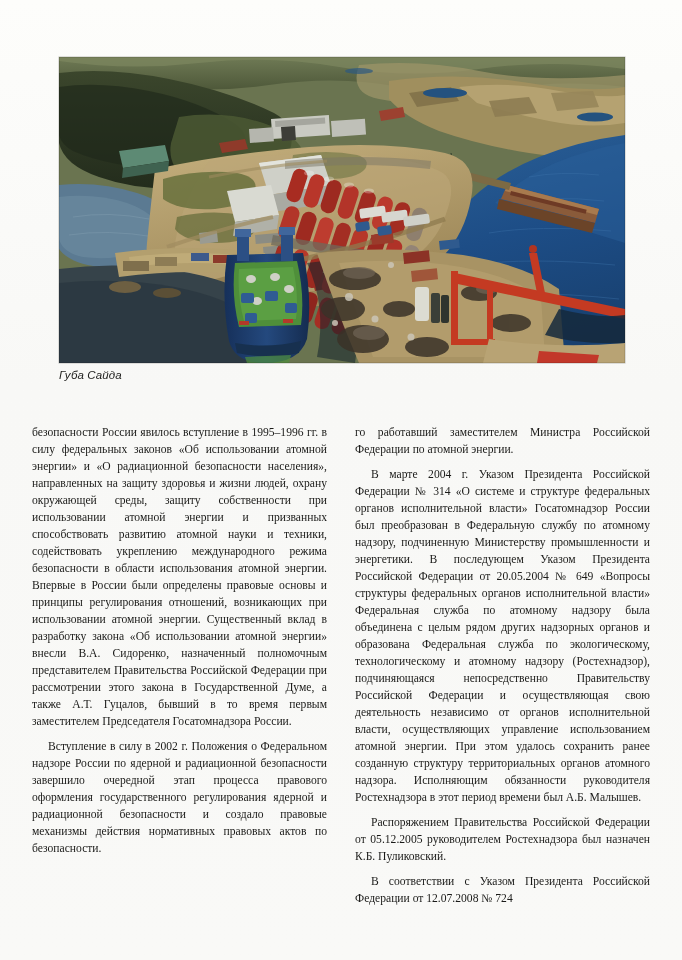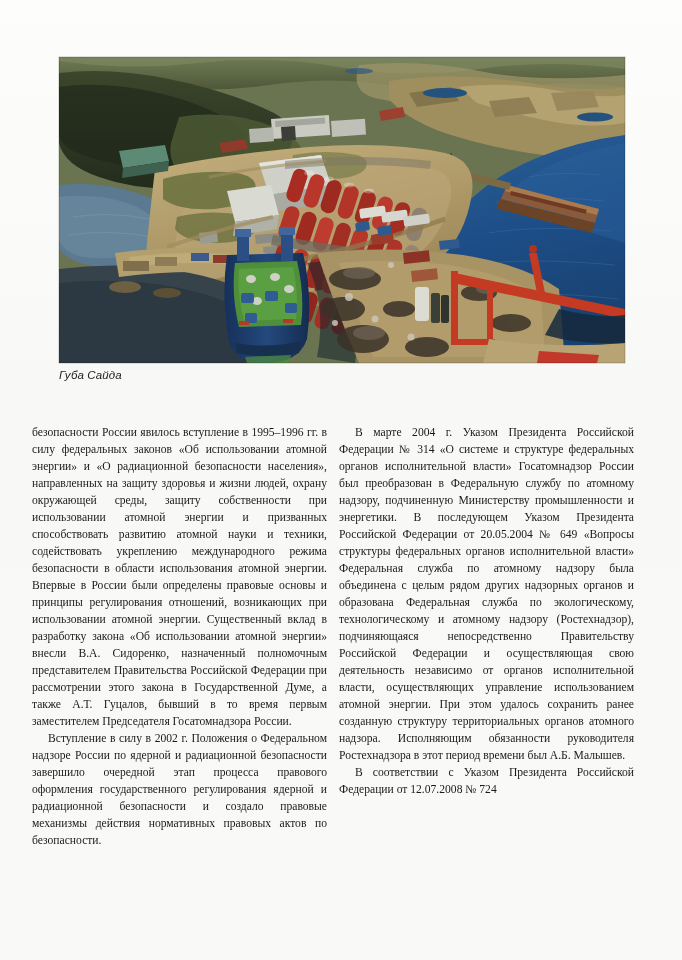--- a/index.html
+++ b/index.html
@@ -53,39 +53,39 @@
   }
 
   
   .columns {
     position: absolute;
     left: 32px;
     top: 424px;
     width: 618px;
     height: 525px;
     display: flex;
-    gap: 12px;
+    gap: 28px;
   }
   .col {
     width: 295px;
     font-size: 11.6px;
     line-height: 17.0px;
     color: #1a1a18;
     text-align: justify;
     text-justify: inter-word;
     hyphens: manual;
   }
   .col p {
     margin: 0;
     text-indent: 16px;
   }
   .col p.cont {
     text-indent: 0;
   }
-  .col p + p { margin-top: 0; }
+  .col p + p { margin-top: 8px; }
 </style>
 </head>
 <body>
 
 <div class="page">
 
   <div class="figure">
 
     <div class="photo">
       <svg viewBox="0 0 566 306" preserveAspectRatio="none">
@@ -406,19 +406,21 @@
   </div>
 
   <div class="columns">
 
     <div class="col">
       <p class="cont">безопасности России явилось вступление в 1995–1996 гг. в силу федеральных законов «Об использовании атомной энергии» и «О радиационной безопасности населения», направленных на защиту здоровья и жизни людей, охрану окружающей среды, защиту собственности при использовании атомной энергии и призванных способствовать развитию атомной науки и техники, содействовать укреплению международного режима безопасности в области использования атомной энергии. Впервые в России были определены правовые основы и принципы регулирования отношений, возникающих при использовании атомной энергии. Существенный вклад в разработку закона «Об использовании атомной энергии» внесли В.А. Сидоренко, назначенный полномочным представителем Правительства Российской Федерации при рассмотрении этого закона в Государственной Думе, а также А.Т. Гуцалов, бывший в то время первым заместителем Председателя Госатомнадзора России.</p>
       <p>Вступление в силу в 2002 г. Положения о Федеральном надзоре России по ядерной и радиационной безопасности завершило очередной этап процесса правового оформления государственного регулирования ядерной и радиационной безопасности и создало правовые механизмы действия нормативных правовых актов по безопасности.</p>
     </div>
 
     <div class="col">
+      <p class="cont">го работавший заместителем Министра Российской Федерации по атомной энергии.</p>
       <p>В марте 2004 г. Указом Президента Российской Федерации № 314 «О системе и структуре федеральных органов исполнительной власти» Госатомнадзор России был преобразован в Федеральную службу по атомному надзору, подчиненную Министерству промышленности и энергетики. В последующем Указом Президента Российской Федерации от 20.05.2004 № 649 «Вопросы структуры федеральных органов исполнительной власти» Федеральная служба по атомному надзору была объединена с целым рядом других надзорных органов и образована Федеральная служба по экологическому, технологическому и атомному надзору (Ростехнадзор), подчиняющаяся непосредственно Правительству Российской Федерации и осуществляющая свою деятельность независимо от органов исполнительной власти, осуществляющих управление использованием атомной энергии. При этом удалось сохранить ранее созданную структуру территориальных органов атомного надзора. Исполняющим обязанности руководителя Ростехнадзора в этот период времени был А.Б. Малышев.</p>
+      <p>Распоряжением Правительства Российской Федерации от 05.12.2005 руководителем Ростехнадзора был назначен К.Б. Пуликовский.</p>
       <p>В соответствии с Указом Президента Российской Федерации от 12.07.2008 № 724</p>
     </div>
 
   </div>
 
 </div>
 
 </body></html>

